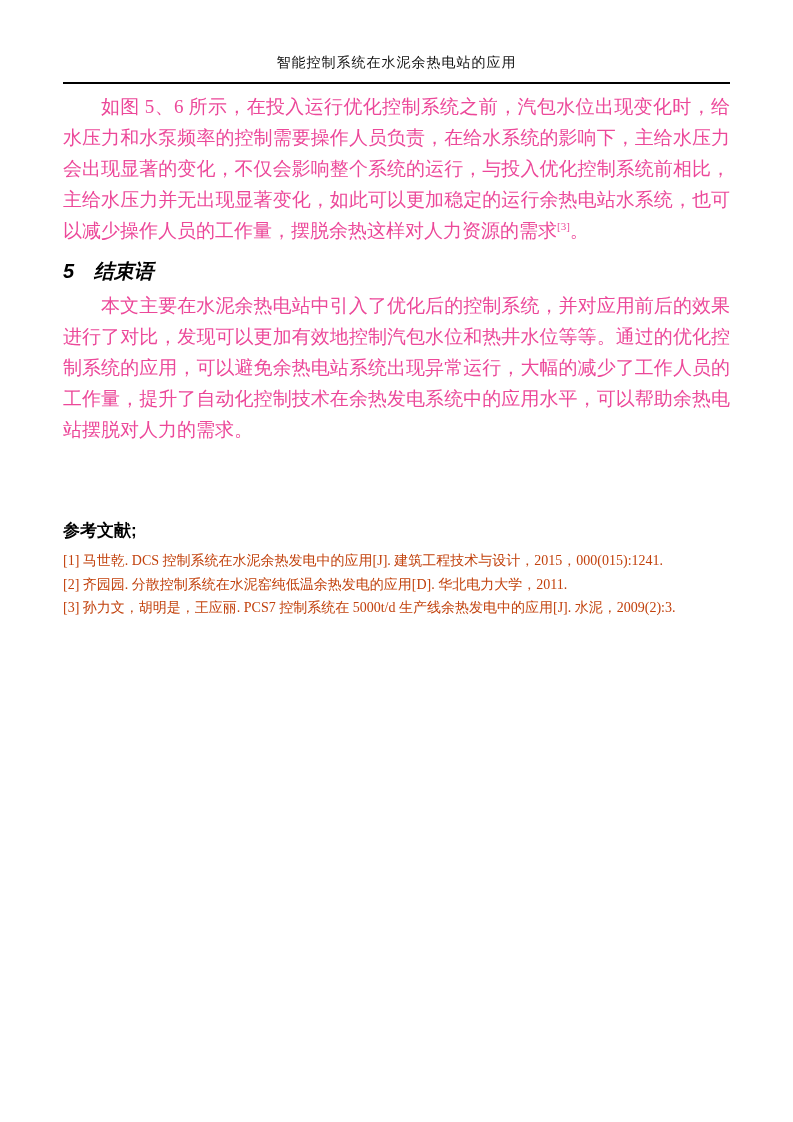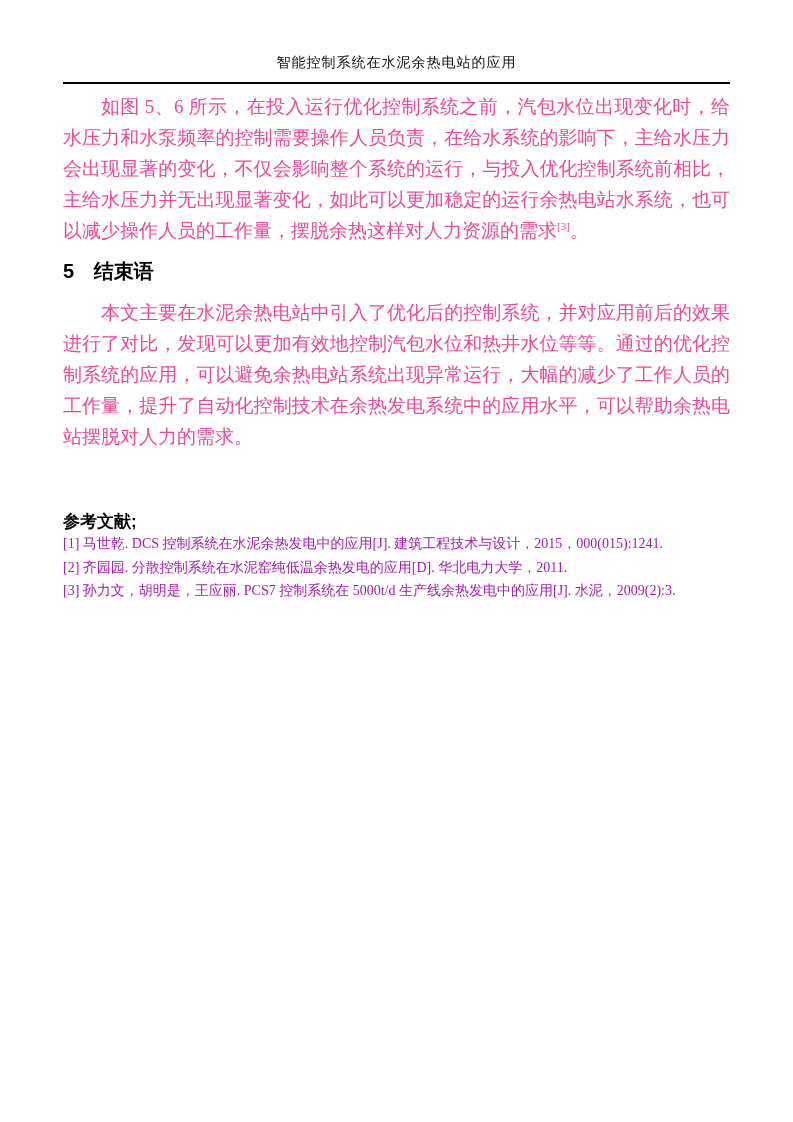--- a/index.html
+++ b/index.html
@@ -45,36 +45,38 @@
     line-height: 0;
     vertical-align: super;
   }
   .section-heading {
     margin-top: 11px;
     font-family: "Liberation Sans", "DejaVu Sans", sans-serif;
     font-weight: bold;
     font-size: 20px;
     line-height: 28px;
     color: #000;
+    font-style: italic;
   }
   .section-heading .sec-num { display: inline-block; }
   .section-heading .sec-title { display: inline-block; margin-left: 14px; }
-  .para2 { margin-top: 12px; }
+  .para2 { margin-top: 5px; }
   .ref-heading {
-    margin-top: 60px;
+    margin-top: 76px;
     font-family: Liberation Sans, sans-serif;
     font-weight: bold;
     font-size: 17px;
     line-height: 20px;
     color: #000;
   }
   .ref-list {
+    margin-top: 8px;
     font-size: 14px;
     line-height: 23.5px;
-    color: #a21caf;
+    color: #c2410c;
   }
   .ref-item { white-space: nowrap; }
   .footer {
     position: absolute;
     left: 62px;
     right: 65px;
     top: 1050px;
   }
   .footer-rule {
     height: 3px;

